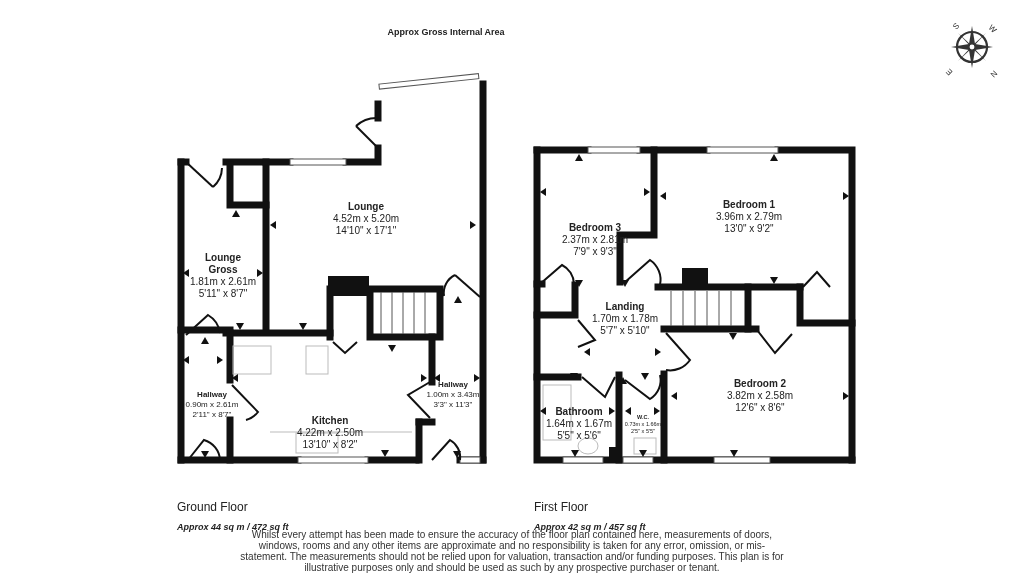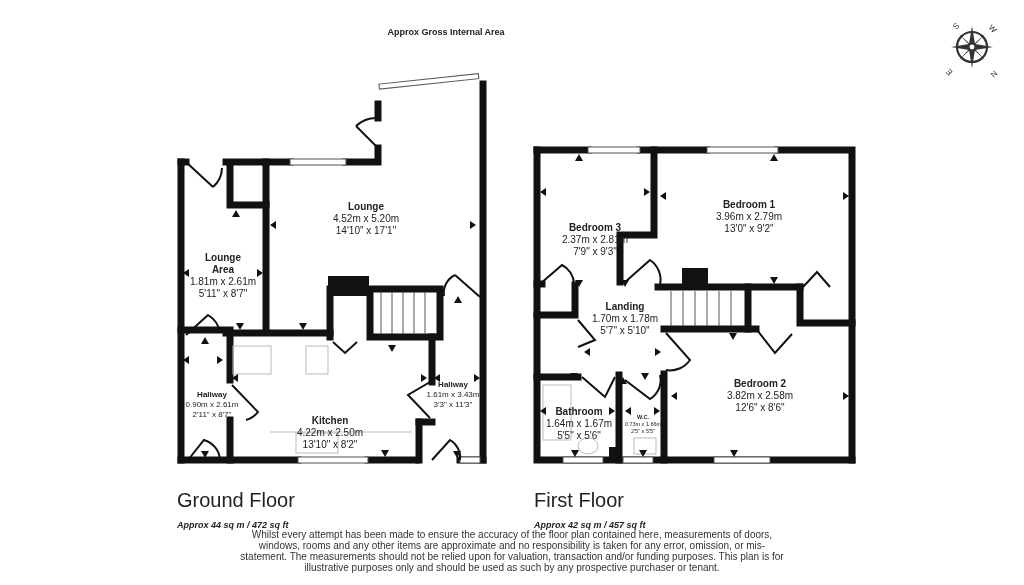--- a/index.html
+++ b/index.html
@@ -5,21 +5,21 @@
   html,body{margin:0;padding:0;background:#fff;}
   body{width:1024px;height:585px;position:relative;overflow:hidden;font-family:"Liberation Sans",sans-serif;color:#222;}
   .abs{position:absolute;}
   .header{left:0;top:27px;width:892px;text-align:center;font-weight:bold;font-size:9px;line-height:11px;}
   .compass{left:944px;top:14px;width:76px;height:70px;}
   svg.plan{position:absolute;left:0;top:0;}
   .room-label{position:absolute;text-align:center;font-size:10px;line-height:12px;white-space:nowrap;transform:translateX(-50%);}
   .room-label .rn{font-weight:bold;display:block;}
   .room-label.small{font-size:8px;line-height:10px;}
   .room-label.tiny{font-size:5.5px;line-height:7px;}
-  .floor-title{font-size:20px;}
+  .floor-title{font-size:12px;margin-top:11px;}
   .floor-area{font-size:9px;font-weight:bold;margin-top:8px;font-style:italic;}
   .disclaimer{left:236px;top:529px;width:552px;text-align:center;font-size:10px;line-height:11px;color:#333;}
 </style>
 </head>
 <body>
 
 <div class="abs header">
   <div>Approx Gross Internal Area</div>
 </div>
 
@@ -217,37 +217,37 @@
   </g>
 </svg>
 
 <div class="room-label" style="left:366px;top:201px;">
   <span class="rn">Lounge</span>
   <span style="display:block">4.52m x 5.20m</span>
   <span style="display:block">14'10" x 17'1"</span>
 </div>
 <div class="room-label" style="left:223px;top:252px;">
   <span class="rn">Lounge</span>
-  <span class="rn">Area</span>
+  <span class="rn">Gross</span>
   <span style="display:block">1.81m x 2.61m</span>
   <span style="display:block">5'11" x 8'7"</span>
 </div>
 <div class="room-label small" style="left:212px;top:390px;">
   <span class="rn">Hallway</span>
   <span style="display:block">0.90m x 2.61m</span>
   <span style="display:block">2'11" x 8'7"</span>
 </div>
 <div class="room-label" style="left:330px;top:383px;margin-top:32px;">
   <span class="rn">Kitchen</span>
   <span style="display:block">4.22m x 2.50m</span>
   <span style="display:block">13'10" x 8'2"</span>
 </div>
 <div class="room-label small" style="left:453px;top:380px;">
   <span class="rn">Hallway</span>
-  <span style="display:block">1.61m x 3.43m</span>
+  <span style="display:block">1.00m x 3.43m</span>
   <span style="display:block">3'3" x 11'3"</span>
 </div>
 
 <div class="room-label" style="left:595px;top:193px;margin-top:29px;">
   <span class="rn">Bedroom 3</span>
   <span style="display:block">2.37m x 2.81m</span>
   <span style="display:block">7'9" x 9'3"</span>
 </div>
 <div class="room-label" style="left:749px;top:199px;">
   <span class="rn">Bedroom 1</span>

